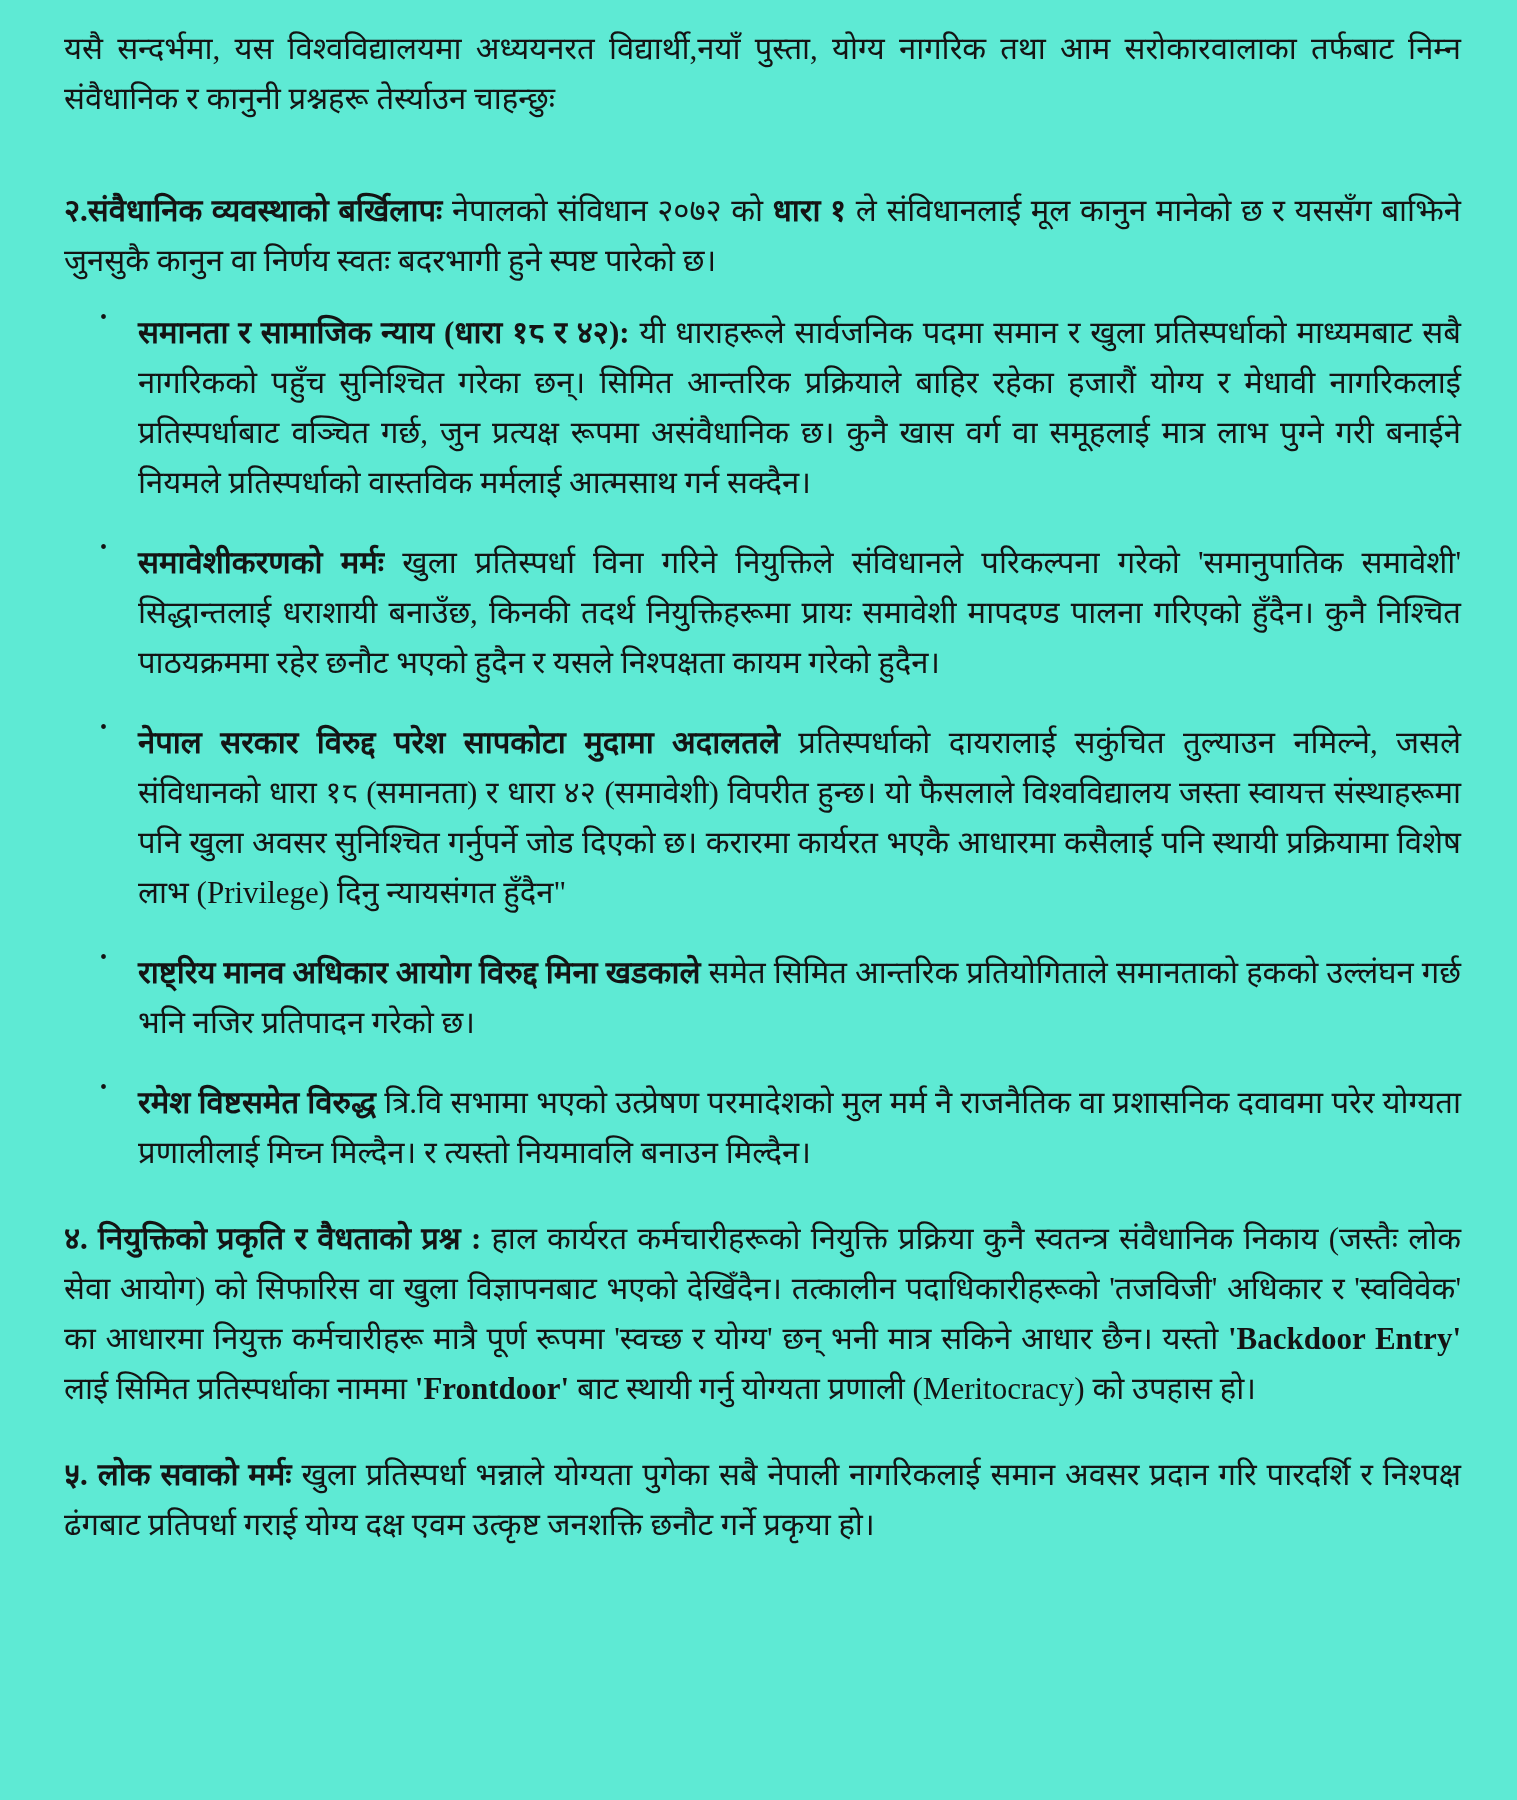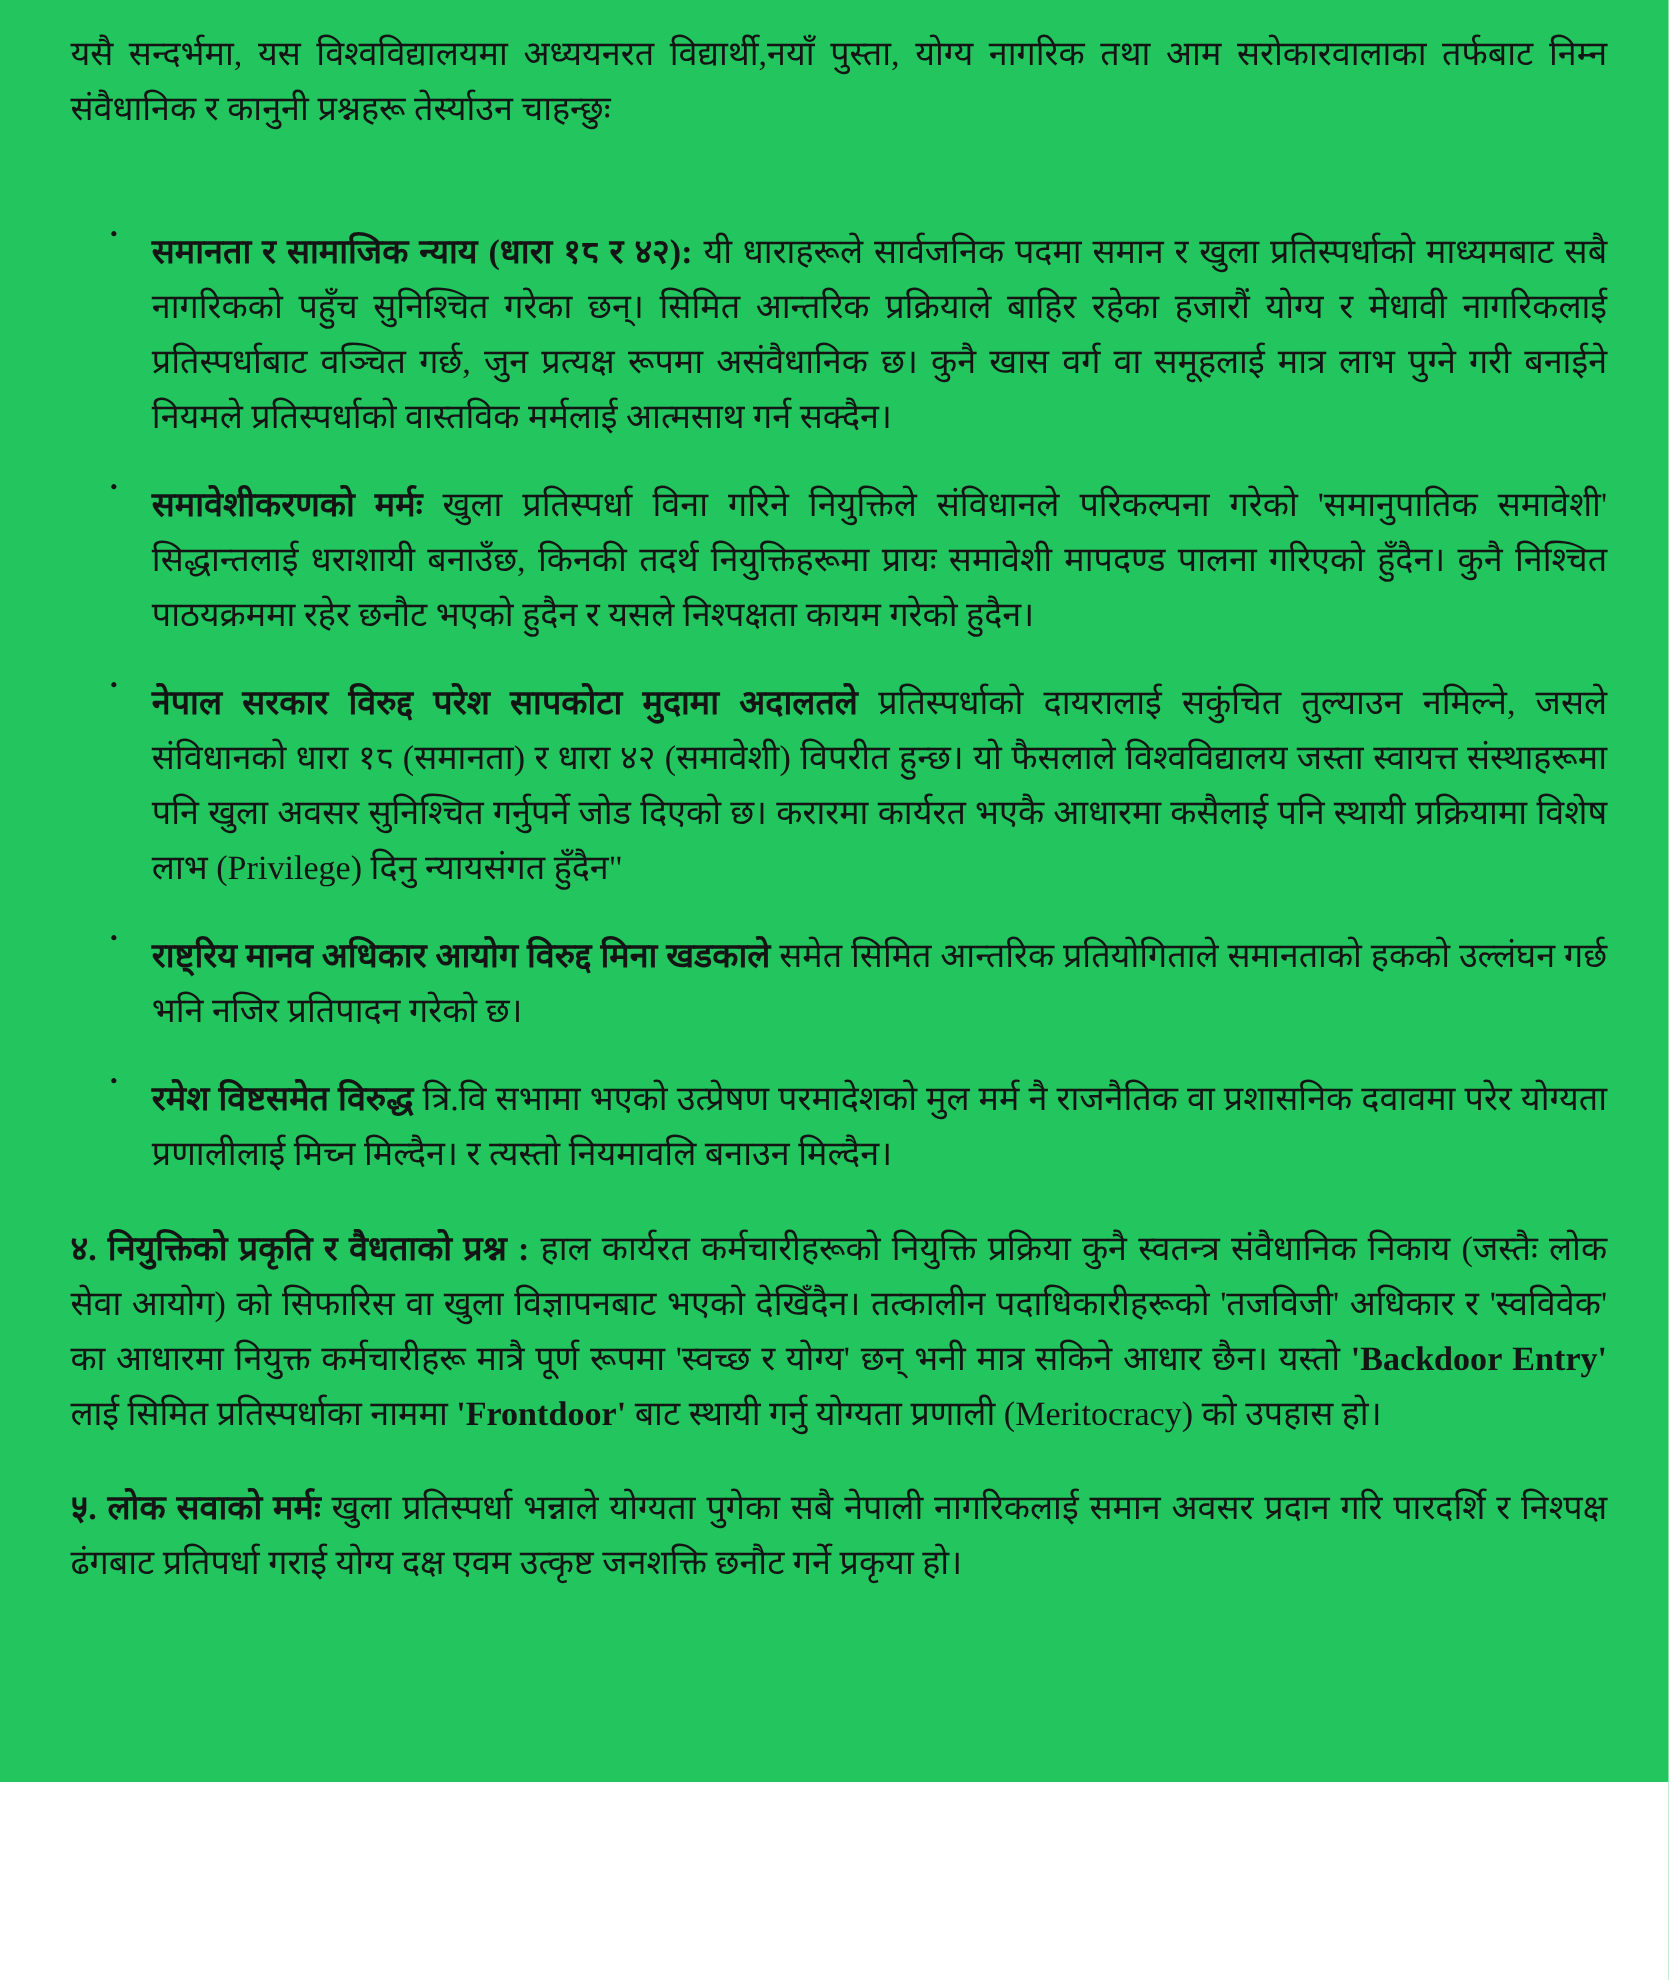--- a/index.html
+++ b/index.html
@@ -3,23 +3,23 @@
 <meta charset="utf-8">
 <style>
   html, body {
     margin: 0;
     padding: 0;
     background: #ffffff;
   }
   .page {
     position: relative;
     width: 1517px;
-    height: 1620px;
+    height: 1800px;
     box-sizing: border-box;
-    background: #22c55e;
+    background: #5eead4;
     color: #141414;
     font-family: "Liberation Serif", "DejaVu Serif", serif;
     font-size: 31px;
     line-height: 50px;
     padding: 24px 56px 30px 64px;
     overflow: hidden;
     text-align: justify;
   }
   .para {
     margin: 0 0 4px 0;
@@ -54,20 +54,21 @@
   .b { font-weight: 700; }
   .u { text-decoration-thickness: 2px; text-underline-offset: 5px; }
 </style>
 </head>
 <body>
 
 <div class="page">
 
   <p class="para intro"><span>यसै सन्दर्भमा, यस विश्वविद्यालयमा अध्ययनरत विद्यार्थी,नयाँ पुस्ता, योग्य नागरिक तथा आम सरोकारवालाका तर्फबाट निम्न संवैधानिक र कानुनी प्रश्नहरू तेर्स्याउन चाहन्छुः</span></p>
 
+  <p class="para"><span class="b">२.संवैधानिक व्यवस्थाको बर्खिलापः </span><span>नेपालको संविधान २०७२ को </span><span class="b">धारा १</span><span> ले संविधानलाई मूल कानुन मानेको छ र यससँग बाझिने जुनसुकै कानुन वा निर्णय स्वतः बदरभागी हुने स्पष्ट पारेको छ।</span></p>
 
   <div class="bullets">
     <div class="bullet">
       <span class="dot">•</span>
       <div class="btxt"><span class="b">समानता र सामाजिक न्याय (धारा १८ र ४२): </span><span>यी धाराहरूले सार्वजनिक पदमा समान र खुला प्रतिस्पर्धाको माध्यमबाट सबै नागरिकको पहुँच सुनिश्चित गरेका छन्। सिमित आन्तरिक प्रक्रियाले बाहिर रहेका हजारौं योग्य र मेधावी नागरिकलाई प्रतिस्पर्धाबाट वञ्चित गर्छ, जुन प्रत्यक्ष रूपमा असंवैधानिक छ। कुनै खास वर्ग वा समूहलाई मात्र लाभ पुग्ने गरी बनाईने नियमले प्रतिस्पर्धाको वास्तविक मर्मलाई आत्मसाथ गर्न सक्दैन।</span></div>
     </div>
     <div class="bullet">
       <span class="dot">•</span>
       <div class="btxt"><span class="b">समावेशीकरणको मर्मः </span><span>खुला प्रतिस्पर्धा विना गरिने नियुक्तिले संविधानले परिकल्पना गरेको 'समानुपातिक समावेशी' सिद्धान्तलाई धराशायी बनाउँछ, किनकी तदर्थ नियुक्तिहरूमा प्रायः समावेशी मापदण्ड पालना गरिएको हुँदैन। कुनै निश्चित पाठयक्रममा रहेर छनौट भएको हुदैन र यसले निश्पक्षता कायम गरेको हुदैन।</span></div>
     </div>

